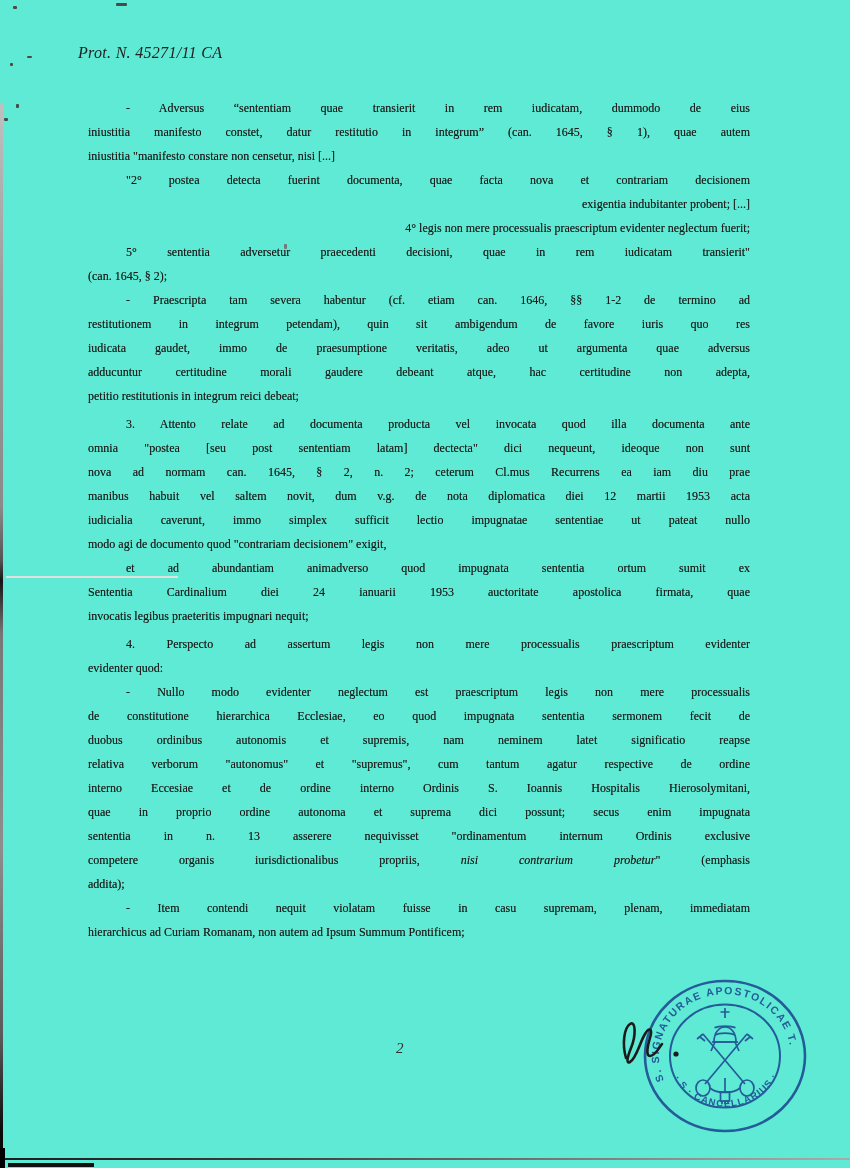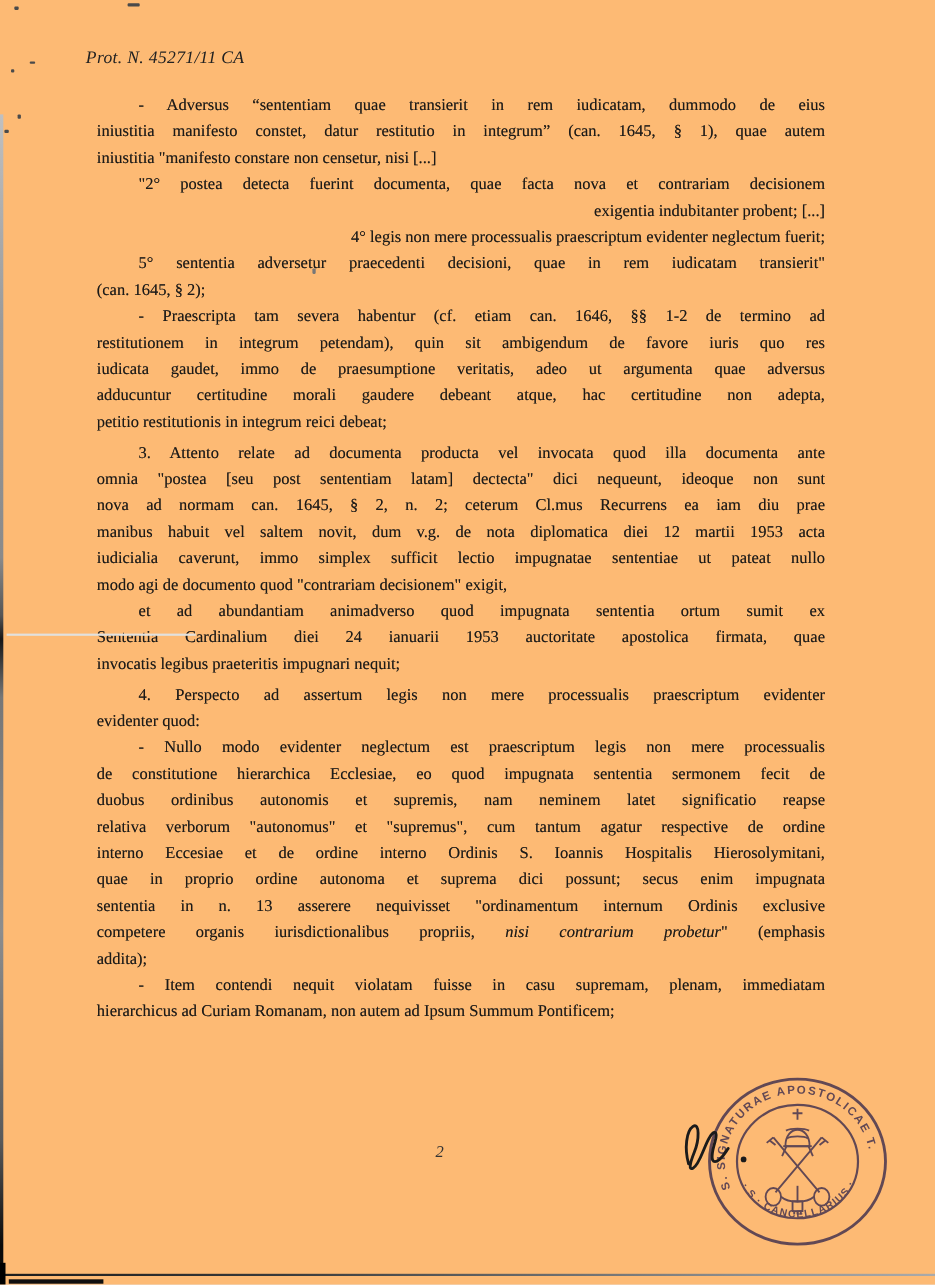--- a/index.html
+++ b/index.html
@@ -1,29 +1,29 @@
 <!DOCTYPE html>
 <html><head>
 <meta charset="utf-8">
 <style>
   html,body { margin:0; padding:0; background:#e8e8e8; }
   .page {
     position:relative; width:850px; height:1168px;
-    background:#fdba74; overflow:hidden;
+    background:#5eead4; overflow:hidden;
     font-family:"Liberation Serif", serif;
     color:#1e1d1b;
   }
   .prot {
     position:absolute; left:78px; top:44px;
     font-style:italic; font-size:16px; letter-spacing:.3px;
     color:#222;
   }
   .body-text {
-    position:absolute; left:88px; top:84px; width:662px;
-    font-size:15px; color:#1c1b19;
+    position:absolute; left:88px; top:96px; width:662px;
+    font-size:12px; color:#1c1b19;
     text-shadow:0 0 .4px rgba(20,20,20,.55);
   }
   .tl { min-height:24px; line-height:24px; text-align:left; white-space:normal; }
   .tl.just { text-align:justify; text-align-last:justify; }
   .tl.ind  { text-indent:38px;text-align:right; }
   .tl.gap  { margin-top:4px; }
   .it { font-style:italic; }
   .page-number {
     position:absolute; left:396px; top:1040px;
     font-style:italic; font-size:15px; color:#333;

